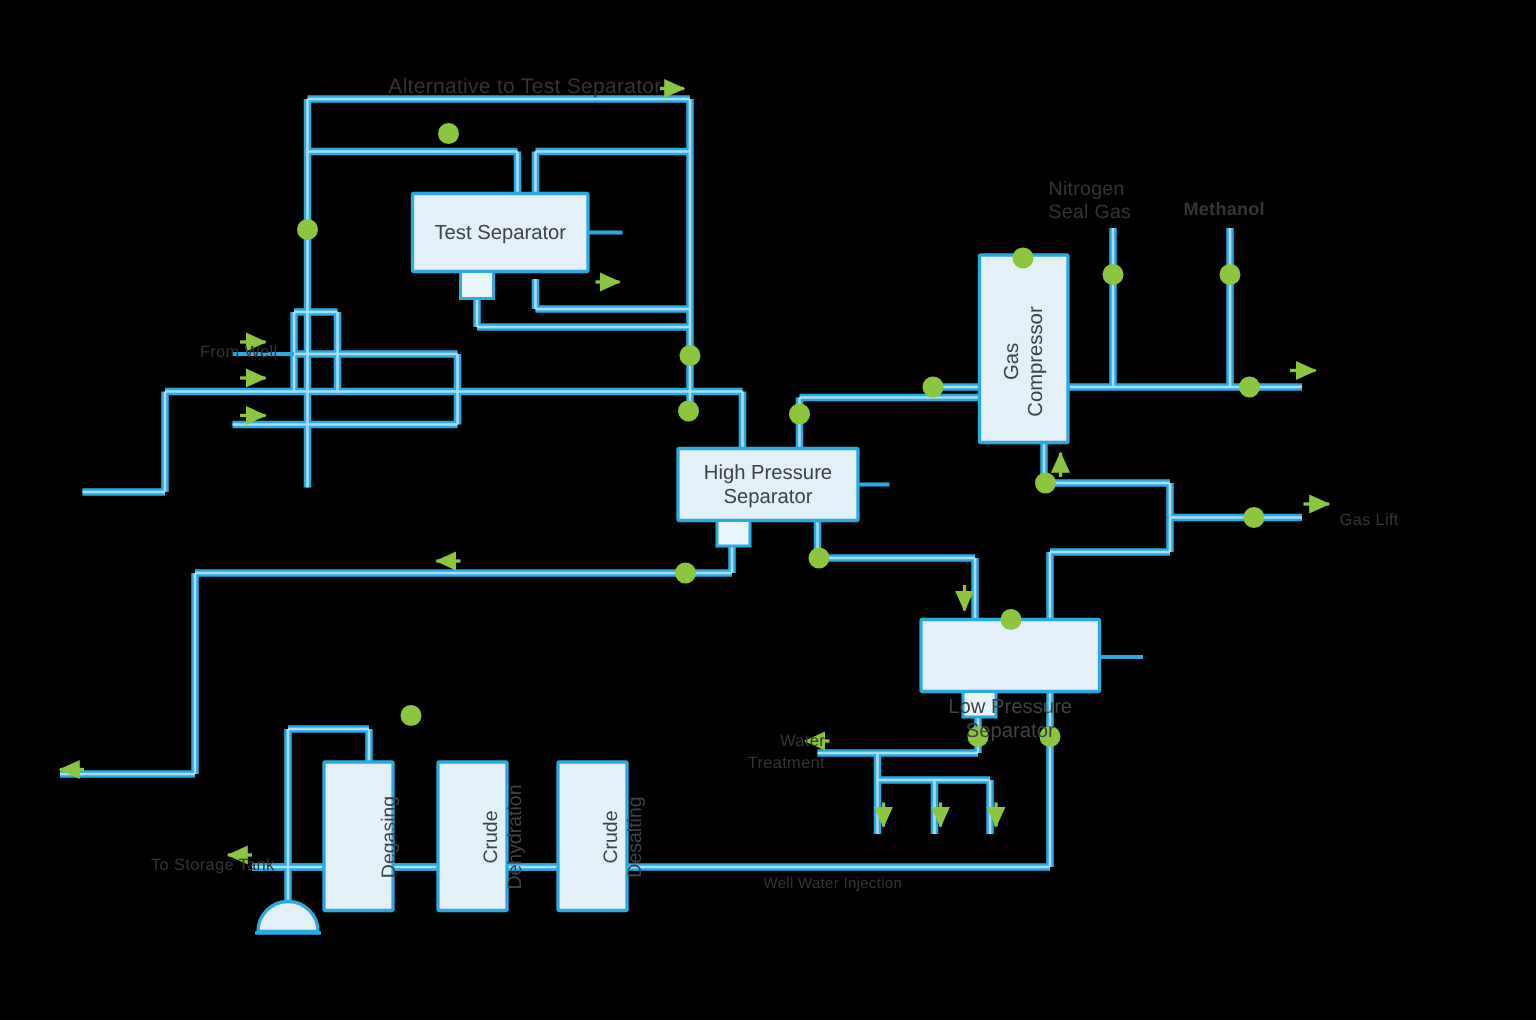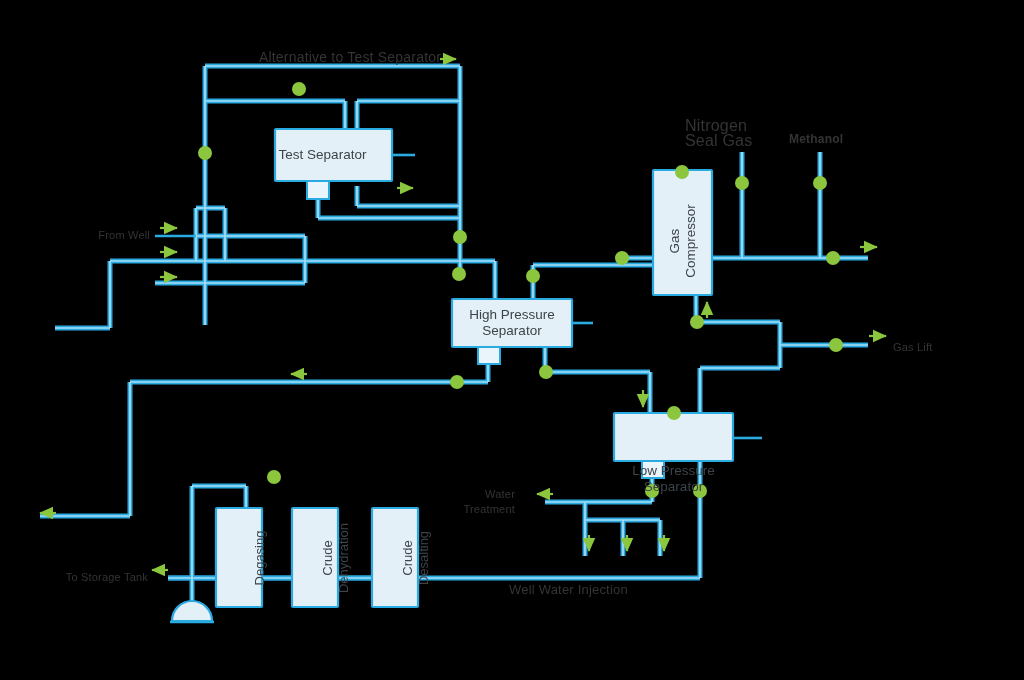--- a/index.html
+++ b/index.html
@@ -14,21 +14,21 @@
   
   .lbl{
     position:absolute;
     color:#343434;
     font-size:11px;
     line-height:13px;
     letter-spacing:0.2px;
     white-space:pre-line;
     font-family:"Liberation Sans", sans-serif;
   }
-  .lbl.right{text-align:right;}
+  .lbl.right{text-align:right;margin-left:35px;}
   .lbl.center{text-align:center;}
 
   
   .boxtext{
     position:absolute;
     color:#3d4348;
     font-size:13.5px;
     line-height:16px;
     text-align:center;
     white-space:pre-line;
@@ -268,21 +268,21 @@
       <line class="farrow" x1="307" y1="374" x2="291" y2="374" marker-end="url(#ah-l)"></line>
       <line class="farrow" x1="56" y1="513" x2="40" y2="513" marker-end="url(#ah-l)"></line>
       <line class="farrow" x1="168" y1="570" x2="152" y2="570" marker-end="url(#ah-l)"></line>
       <line class="farrow" x1="553" y1="494" x2="537" y2="494" marker-end="url(#ah-l)"></line>
       <line class="farrow" x1="589" y1="535" x2="589" y2="551" marker-end="url(#ah-d)"></line>
       <line class="farrow" x1="627" y1="535" x2="627" y2="551" marker-end="url(#ah-d)"></line>
       <line class="farrow" x1="664" y1="535" x2="664" y2="551" marker-end="url(#ah-d)"></line>
     </g>
   </svg>
 
-  <div class="boxtext" style="left:264px;top:147px;width:117px;">Test Separator</div>
+  <div class="boxtext" style="left:275px;top:147px;width:117px;">Test Separator</div>
 
   <div class="boxtext" style="left:452px;top:307px;width:120px;">High Pressure
 Separator</div>
 
   <div class="boxtext" style="left:614px;top:431px;width:119px;margin-top:32px;">Low Pressure
 Separator</div>
 
   <div class="boxtext vert" style="left:622px;top:225px;width:121px;transform:rotate(-90deg);">Gas
 Compressor</div>
 
@@ -291,28 +291,28 @@
   <div class="boxtext vert" style="left:288px;top:542px;width:95px;font-size:13px;transform:rotate(-90deg);">Crude
 Dehydration</div>
 
   <div class="boxtext vert" style="left:368px;top:542px;width:95px;font-size:13px;transform:rotate(-90deg);">Crude
 Desalting</div>
 
   <div class="lbl center" style="left:250px;top:51px;width:200px;font-size:14px;">Alternative to Test Separator</div>
 
   <div class="lbl right" style="left:58px;top:229px;width:92px;">From Well</div>
 
-  <div class="lbl" style="left:685px;top:118px;width:90px;font-size:16px;line-height:15px;">Nitrogen
+  <div class="lbl" style="left:699px;top:118px;width:90px;font-size:13px;line-height:15px;">Nitrogen
 Seal Gas</div>
 
   <div class="lbl" style="left:789px;top:133px;width:90px;font-size:12px;font-weight:bold;">Methanol</div>
 
 
   <div class="lbl" style="left:893px;top:341px;width:90px;">Gas Lift</div>
 
   <div class="lbl right" style="left:423px;top:487px;width:92px;line-height:15px;">Water
 Treatment</div>
 
   <div class="lbl right" style="left:28px;top:571px;width:120px;">To Storage Tank</div>
 
-  <div class="lbl" style="left:509px;top:583px;width:180px;font-size:13px;">Well Water Injection</div>
+  <div class="lbl" style="left:509px;top:583px;width:180px;font-size:10px;">Well Water Injection</div>
 
 </div>
 
 </body></html>

